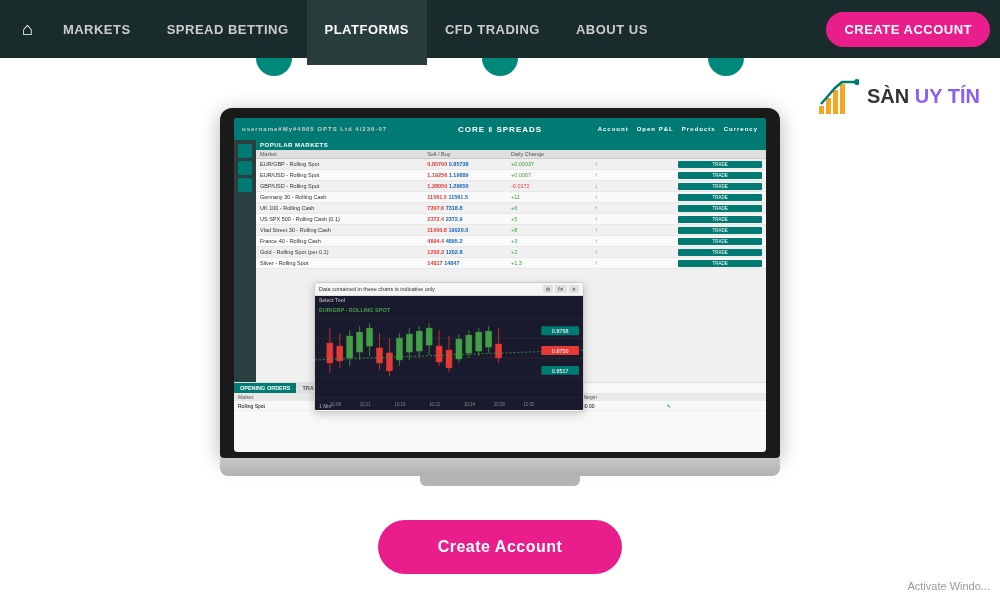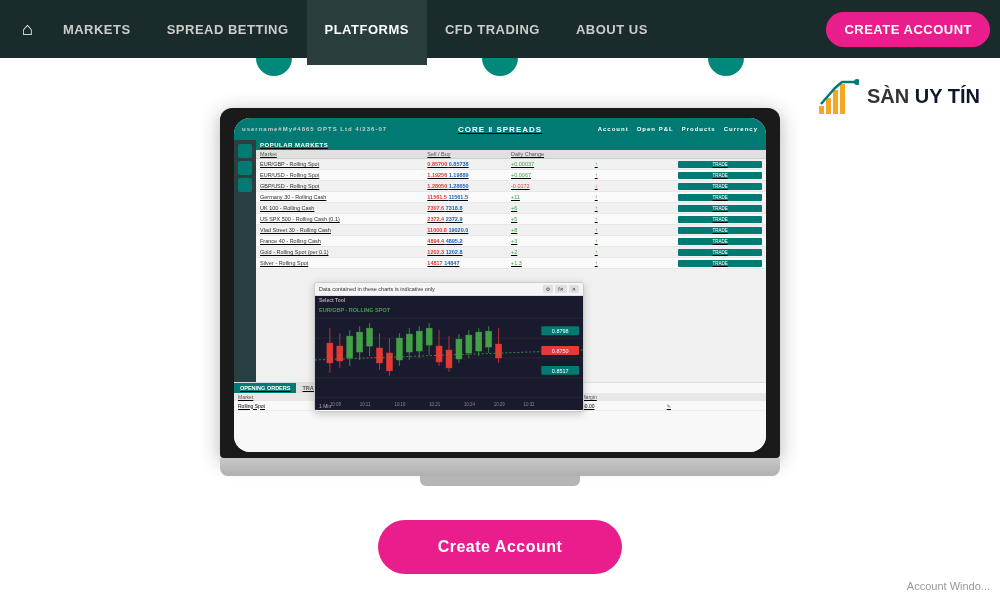--- a/index.html
+++ b/index.html
@@ -100,45 +100,44 @@
     .brand-logo-text {
       display: flex;
       flex-direction: column;
       align-items: flex-end;
     }
     .brand-name {
       font-size: 20px;
       font-weight: 700;
       color: #333;
     }
-    .brand-name span { color: #0f172a; }
+    .brand-name span { color: #8b5cf6; }
 
     
     .laptop-container {
       margin-top: 50px;
       position: relative;
       width: 560px;
       height: 390px;
     }
     .laptop-screen-outer {
       background: #1a1a1a;
       border-radius: 12px 12px 4px 4px;
       width: 560px;
       height: 350px;
       padding: 10px 14px 6px;
       box-shadow: 0 4px 20px rgba(0,0,0,0.3);
     }
     .laptop-screen-inner {
       background: #e8f0f0;
       width: 100%;
       height: 100%;
-      border-radius: 16px;
+      border-radius: 4px;
       overflow: hidden;
       position: relative;
-      text-decoration: underline;
     }
     .laptop-base {
       background: linear-gradient(to bottom, #c8c8c8, #b0b0b0);
       height: 18px;
       width: 560px;
       border-radius: 0 0 8px 8px;
     }
     .laptop-stand {
       background: #b5b5b5;
       width: 160px;
@@ -636,14 +635,14 @@
           </div>
         </div>
       </div>
     </div>
     <div class="laptop-base"></div>
     <div class="laptop-stand"></div>
   </div>
 
   <button class="create-account-btn">Create Account</button>
 
-  <div class="watermark">Account Windo...</div>
+  <div class="watermark">Activate Windo...</div>
 </div>
 
 </body></html>

